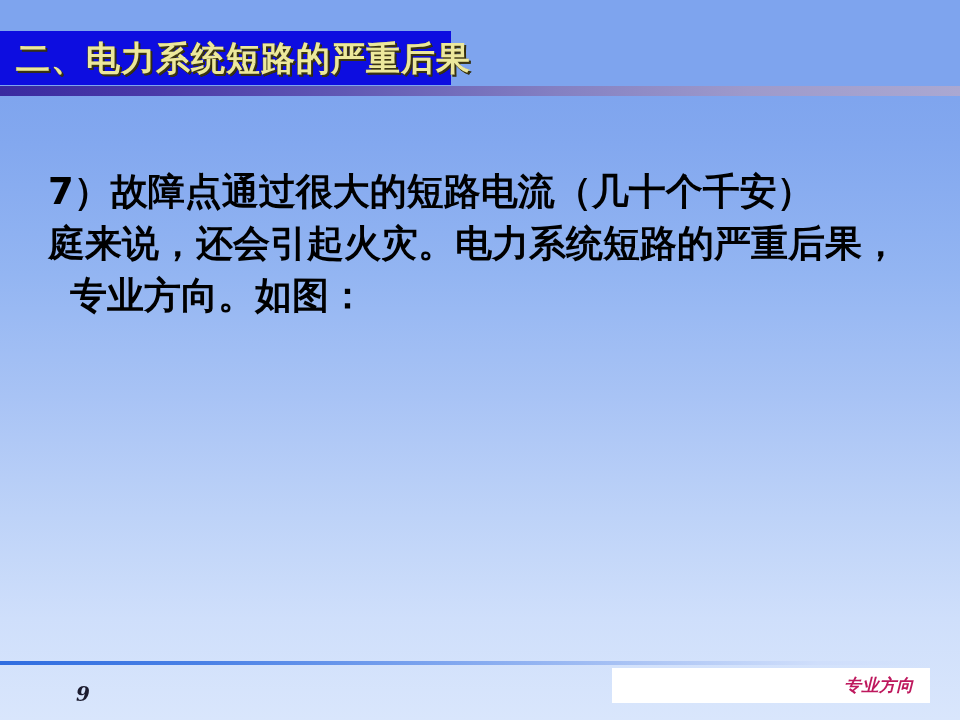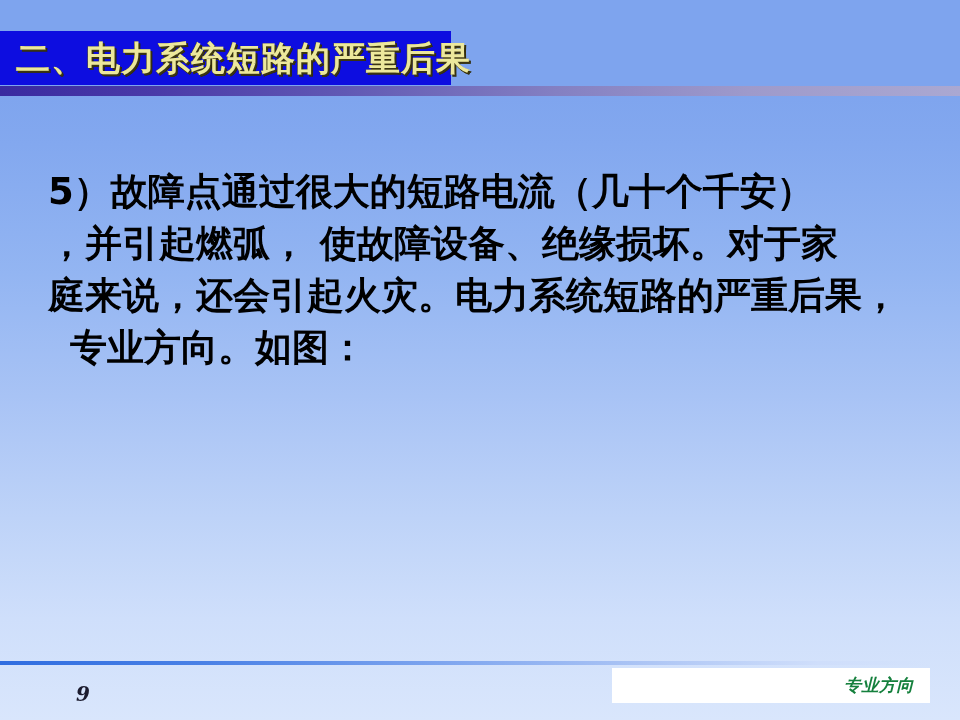--- a/index.html
+++ b/index.html
@@ -127,39 +127,38 @@
     display: flex;
     align-items: center;
     justify-content: flex-end;
     box-sizing: border-box;
     padding-right: 16px;
   }
   .footer-box-text {
     font-size: 17px;
     font-weight: bold;
     font-style: italic;
-    color: #15803d;
+    color: #be185d;
     letter-spacing: 0.5px;
     font-family: "DejaVu Sans", "Liberation Sans", sans-serif;
   }
 </style>
 </head>
 <body>
 
 <div class="slide">
 
   <div class="title-bar">
     <span class="title-text">二、电力系统短路的严重后果</span>
   </div>
 
   <div class="title-rule"></div>
 
   <div class="body-block">
-    <div class="body-line">5）故障点通过很大的短路电流（几十个千安）</div>
-    <div class="body-line">，并引起燃弧， 使故障设备、绝缘损坏。对于家</div>
+    <div class="body-line">7）故障点通过很大的短路电流（几十个千安）</div>
     <div class="body-line">庭来说，还会引起火灾。电力系统短路的严重后果，</div>
     <div class="body-line indent">专业方向。如图：</div>
   </div>
 
   <div class="footer-rule"></div>
 
   <div class="page-number">9</div>
 
   <div class="footer-box">
     <span class="footer-box-text">专业方向</span>

